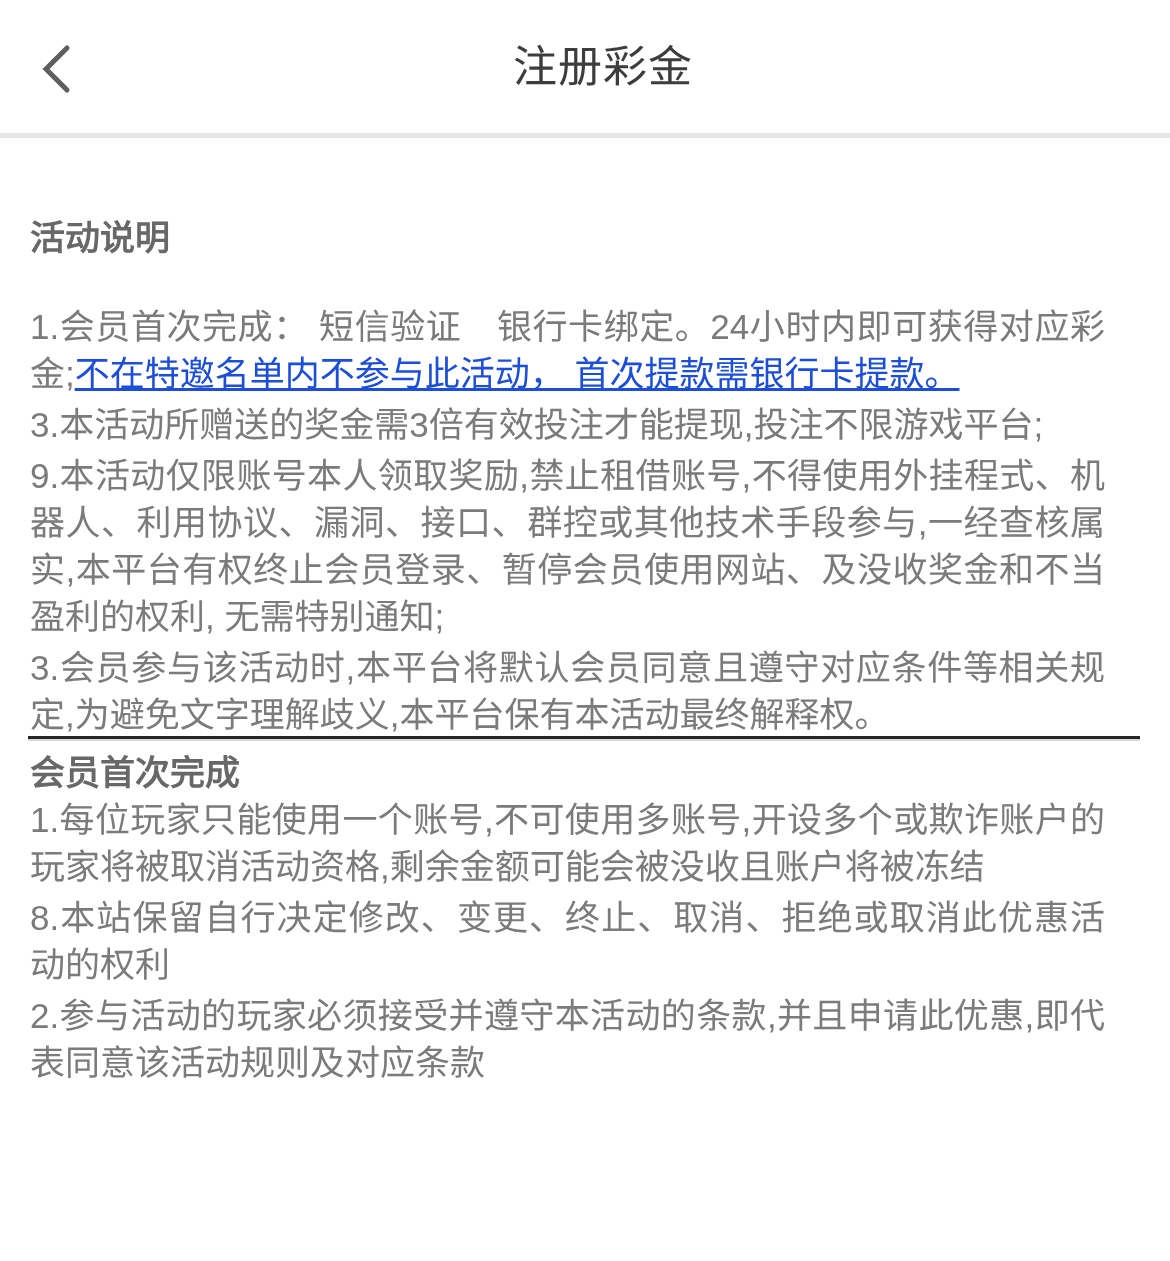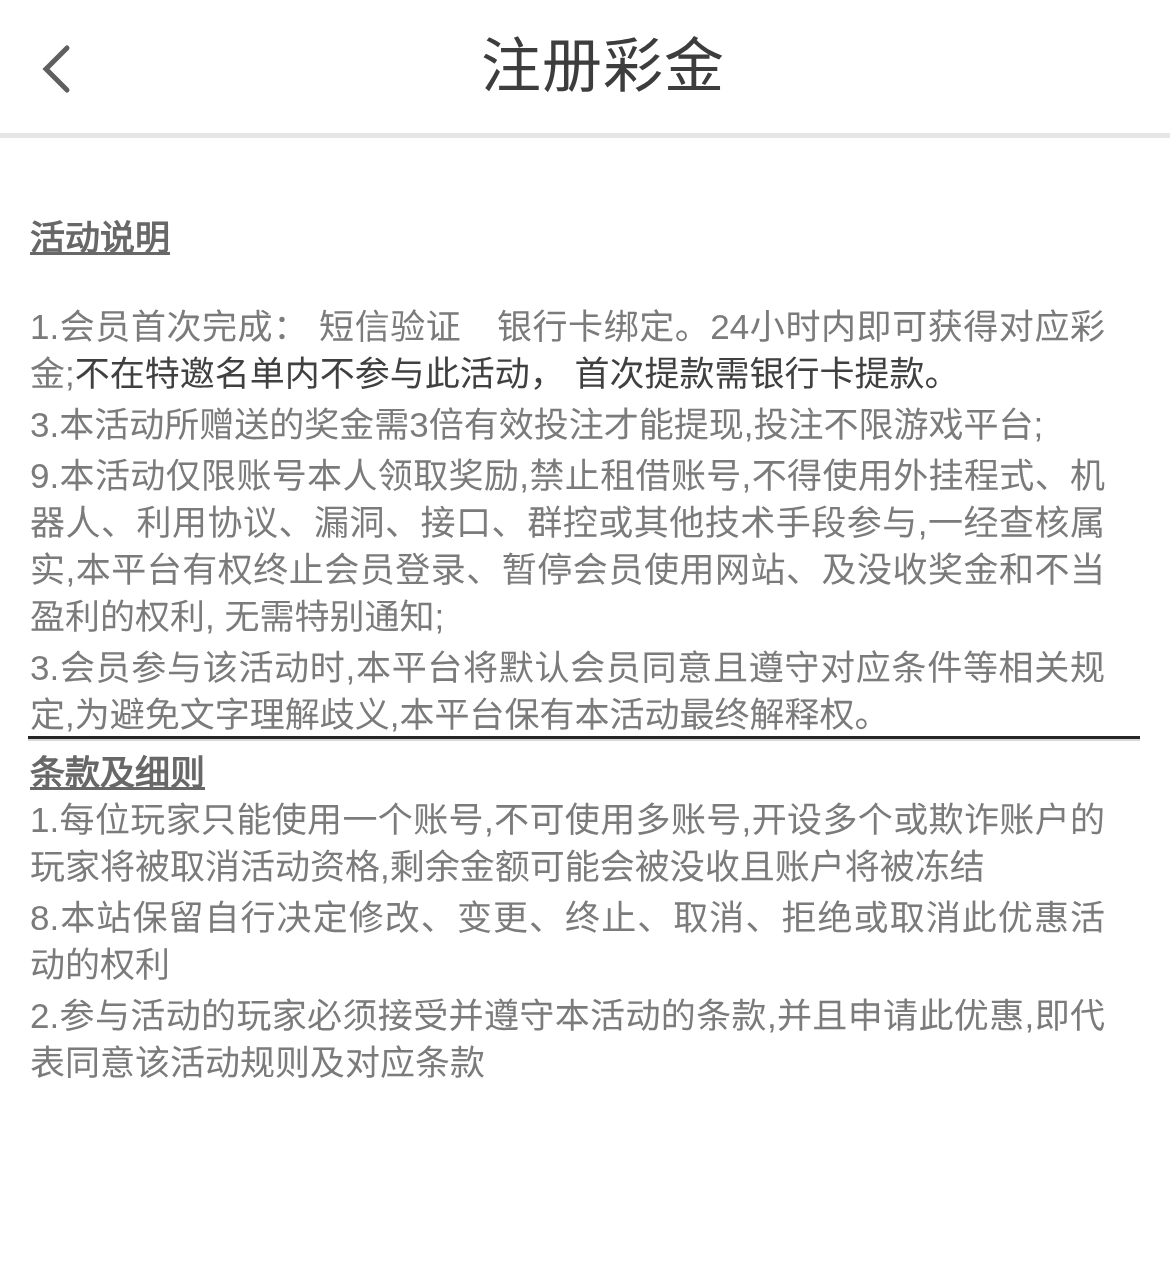--- a/index.html
+++ b/index.html
@@ -37,51 +37,51 @@
     padding: 0;
   }
   .header-title {
     position: absolute;
     left: 0;
     right: 0;
     top: 0;
     height: 133px;
     line-height: 133px;
     text-align: center;
-    font-size: 60px;
+    font-size: 44px;
     color: #3d3d3d;
     font-weight: 400;
     letter-spacing: 1px;
     padding-left: 36px;
   }
   
   .content {
     padding: 76px 65px 40px 30px;
     font-size: 35px;
     line-height: 47px;
     color: #7b7b7b;
     text-align: justify;
     text-justify: inter-ideograph;
   }
   .section-heading {
     font-size: 35px;
     line-height: 47px;
     font-weight: 700;
     color: #686868;
     margin: 0 0 42px 0;
-    text-decoration: underline;
   }
   .section-heading.tight {
     margin: 0;
   }
   .content p {
     margin: 0 0 4px 0;
   }
   .red-text {
-    color: #404040;
+    color: #1d4ed8;
+    text-decoration: underline;
   }
   .dark-divider {
     border: none;
     border-top: 3px solid #262626;
     border-bottom: 2px solid #d9d9d9;
     height: 0;
     margin: -6px -35px 8px -2px;
   }
 </style>
 </head>
@@ -108,21 +108,21 @@
 
 
     <p>3.本活动所赠送的奖金需3倍有效投注才能提现,投注不限游戏平台;</p>
 
     <p>9.本活动仅限账号本人领取奖励,禁止租借账号,不得使用外挂程式、机器人、利用协议、漏洞、接口、群控或其他技术手段参与,一经查核属实,本平台有权终止会员登录、暂停会员使用网站、及没收奖金和不当盈利的权利, 无需特别通知;</p>
 
     <p>3.会员参与该活动时,本平台将默认会员同意且遵守对应条件等相关规定,为避免文字理解歧义,本平台保有本活动最终解释权。</p>
 
     <hr class="dark-divider">
 
-    <div class="section-heading tight">条款及细则</div>
+    <div class="section-heading tight">会员首次完成</div>
 
     <p>1.每位玩家只能使用一个账号,不可使用多账号,开设多个或欺诈账户的玩家将被取消活动资格,剩余金额可能会被没收且账户将被冻结</p>
 
     <p>8.本站保留自行决定修改、变更、终止、取消、拒绝或取消此优惠活动的权利</p>
 
     <p>2.参与活动的玩家必须接受并遵守本活动的条款,并且申请此优惠,即代表同意该活动规则及对应条款</p>
 
 
   </div>
 

